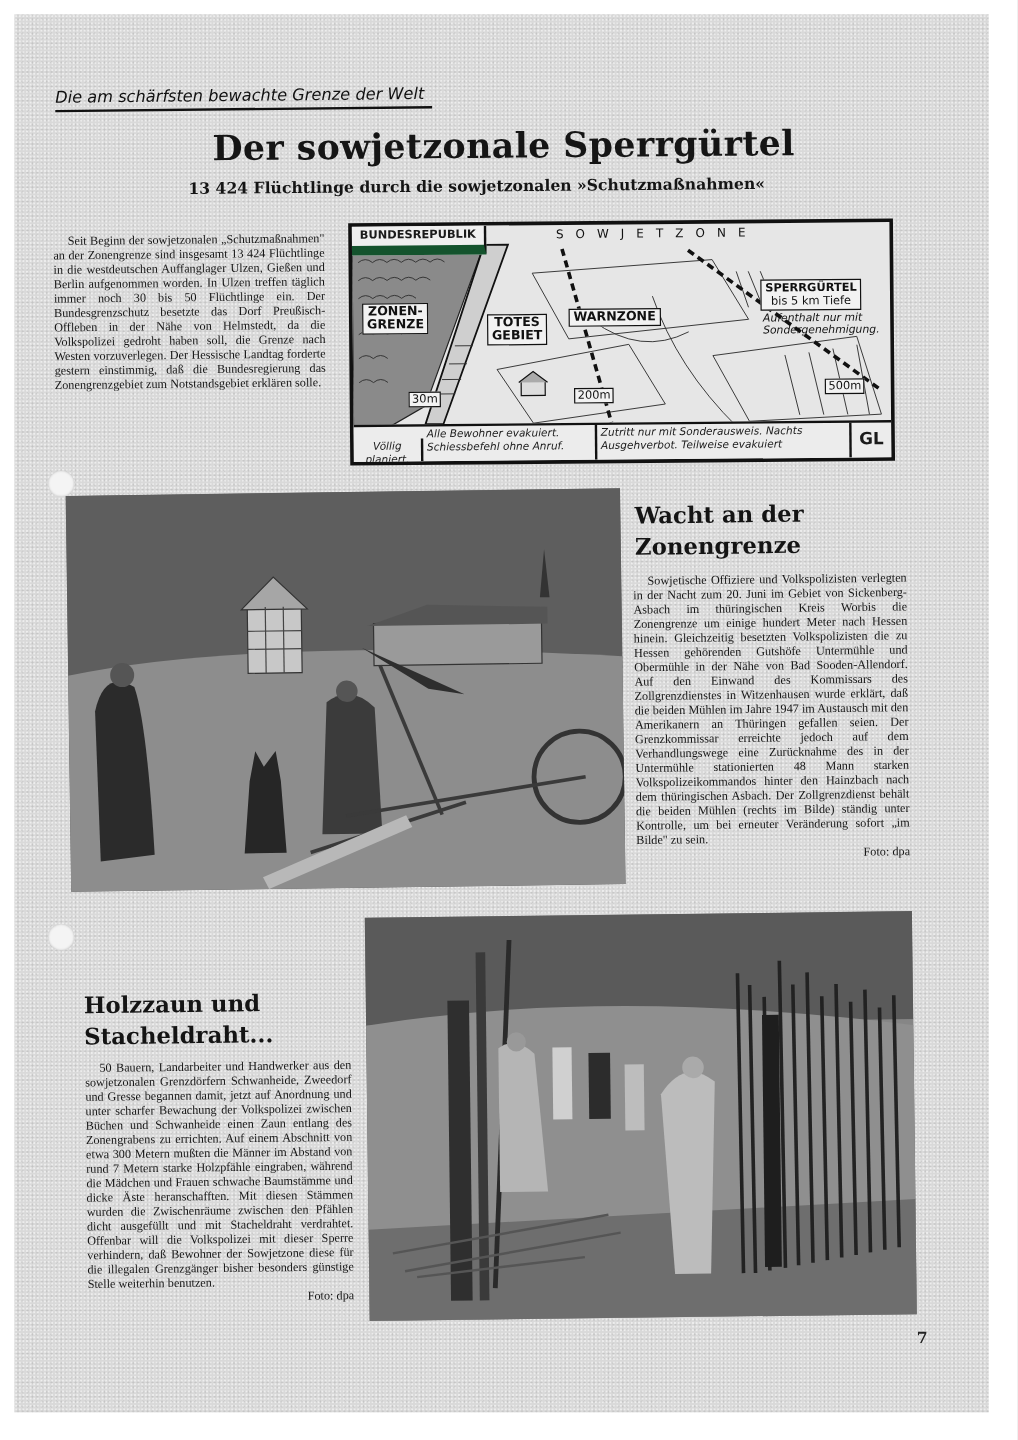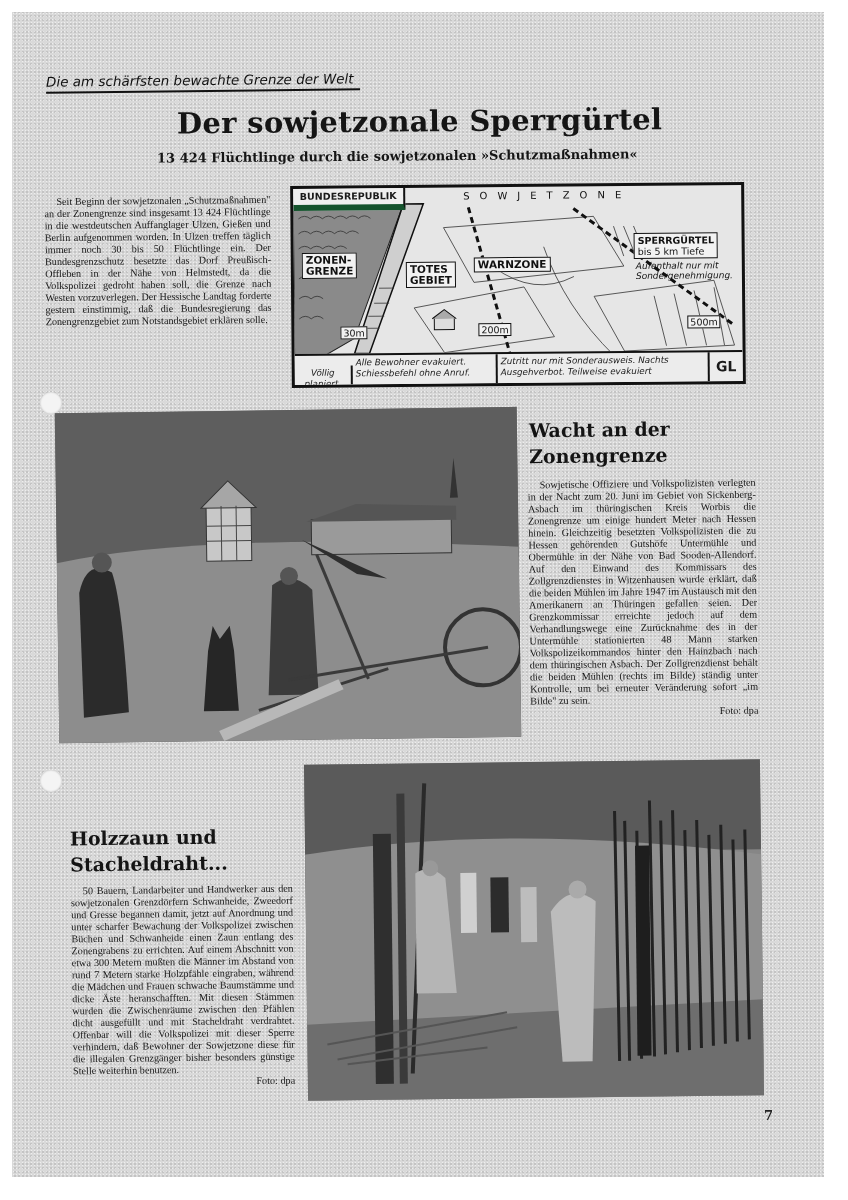--- a/index.html
+++ b/index.html
@@ -53,21 +53,21 @@
   
   .map {
     position: absolute; left: 279px; top: 172px; width: 448px; height: 196px;
     border: 3px solid #111; background: #e6e6e6; overflow: hidden;
     transform: rotate(-0.5deg);
   }
   .map svg { position: absolute; left: 0; top: 0; }
   .map-label {
     position: absolute; font-family: "DejaVu Sans", sans-serif; font-weight: bold;
     font-size: 10.5px; line-height: 11px; background: #f2f2f2; border: 1.5px solid #111;
-    padding: 1px 3px; color: #111;
+    padding: 1px 3px; text-align: center; color: #111;
   }
   .map-note {
     position: absolute; font-family: "DejaVu Sans", sans-serif; font-style: italic;
     font-size: 9px; line-height: 10px; color: #111;
   }
   .map-dist {
     position: absolute; font-family: "DejaVu Sans", sans-serif; font-size: 9.5px;
     background: #f2f2f2; border: 1.5px solid #111; padding: 0 2px; color: #111;
   }
   .map-footer {
@@ -76,21 +76,21 @@
     font-family: "DejaVu Sans", sans-serif; font-style: italic; font-size: 8.8px; line-height: 11px;
   }
   .mf-cell { border-right: 2px solid #111; padding: 2px 3px; box-sizing: border-box; }
   .mf1 { width: 58px; text-align: center; margin-top: 10px; }
   .mf2 { width: 145px; }
   .mf3 { width: 212px; }
   .mf4 { flex: 1; border-right: none; display: flex; align-items: center; justify-content: center;
          font-style: normal; font-weight: bold; font-size: 14px; }
   .map-region {
     position: absolute; left: 0; top: 0; width: 110px; height: 16px;
-    border-right: 2px solid #111; border-bottom: 6px solid #14532d; background: #efefef;
+    border-right: 2px solid #111; border-bottom: 8px solid #14532d; background: #efefef;
     font-family: "DejaVu Sans", sans-serif; font-weight: bold; font-size: 9.5px;
     line-height: 16px; text-align: center;
   }
   .map-sowjet {
     position: absolute; left: 170px; top: 3px;
     font-family: "DejaVu Sans", sans-serif; font-size: 10px; letter-spacing: 10px; color: #111;
   }
 
   
   .photo {

